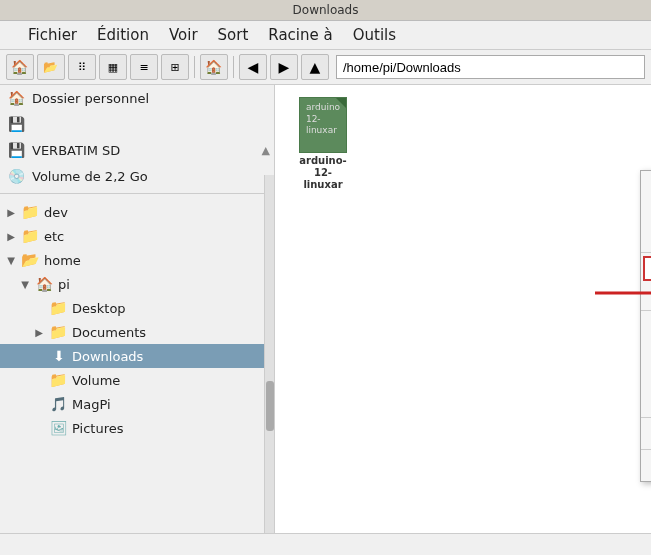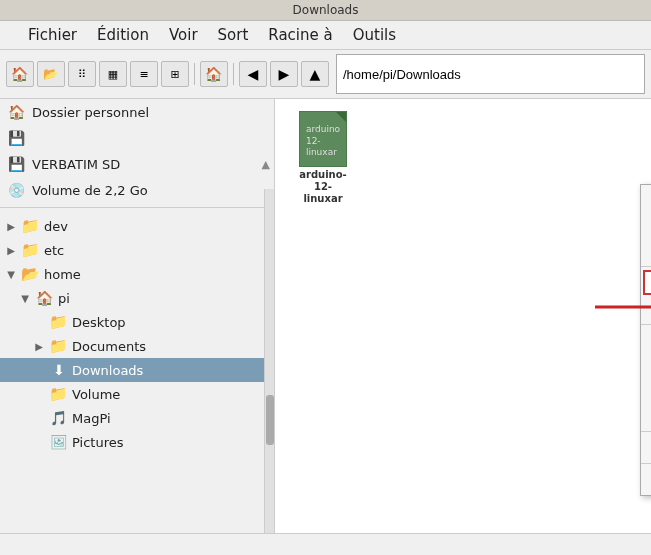--- a/index.html
+++ b/index.html
@@ -60,21 +60,21 @@
       font-size: 14px;
     }
     .toolbar-separator {
       width: 1px;
       height: 22px;
       background: #bbb;
       margin: 0 2px;
     }
     #address-bar {
       flex: 1;
-      height: 40px;
+      height: 24px;
       border: 1px solid #aaa;
       padding: 2px 6px;
       font-size: 13px;
       background: white;
       margin-left: 4px;
     }
 
     
     #main {
       display: flex;
@@ -187,21 +187,21 @@
     .file-thumb {
       width: 48px;
       height: 56px;
       background: #5c8a5c;
       border: 1px solid #4a7a4a;
       display: flex;
       align-items: flex-start;
       justify-content: center;
       font-size: 10px;
       color: white;
-      padding: 8px;
+      padding: 0;
       position: relative;
       flex-shrink: 0;
     }
     .file-thumb-corner {
       position: absolute;
       top: 0;
       right: 0;
       width: 0;
       height: 0;
       border-style: solid;

